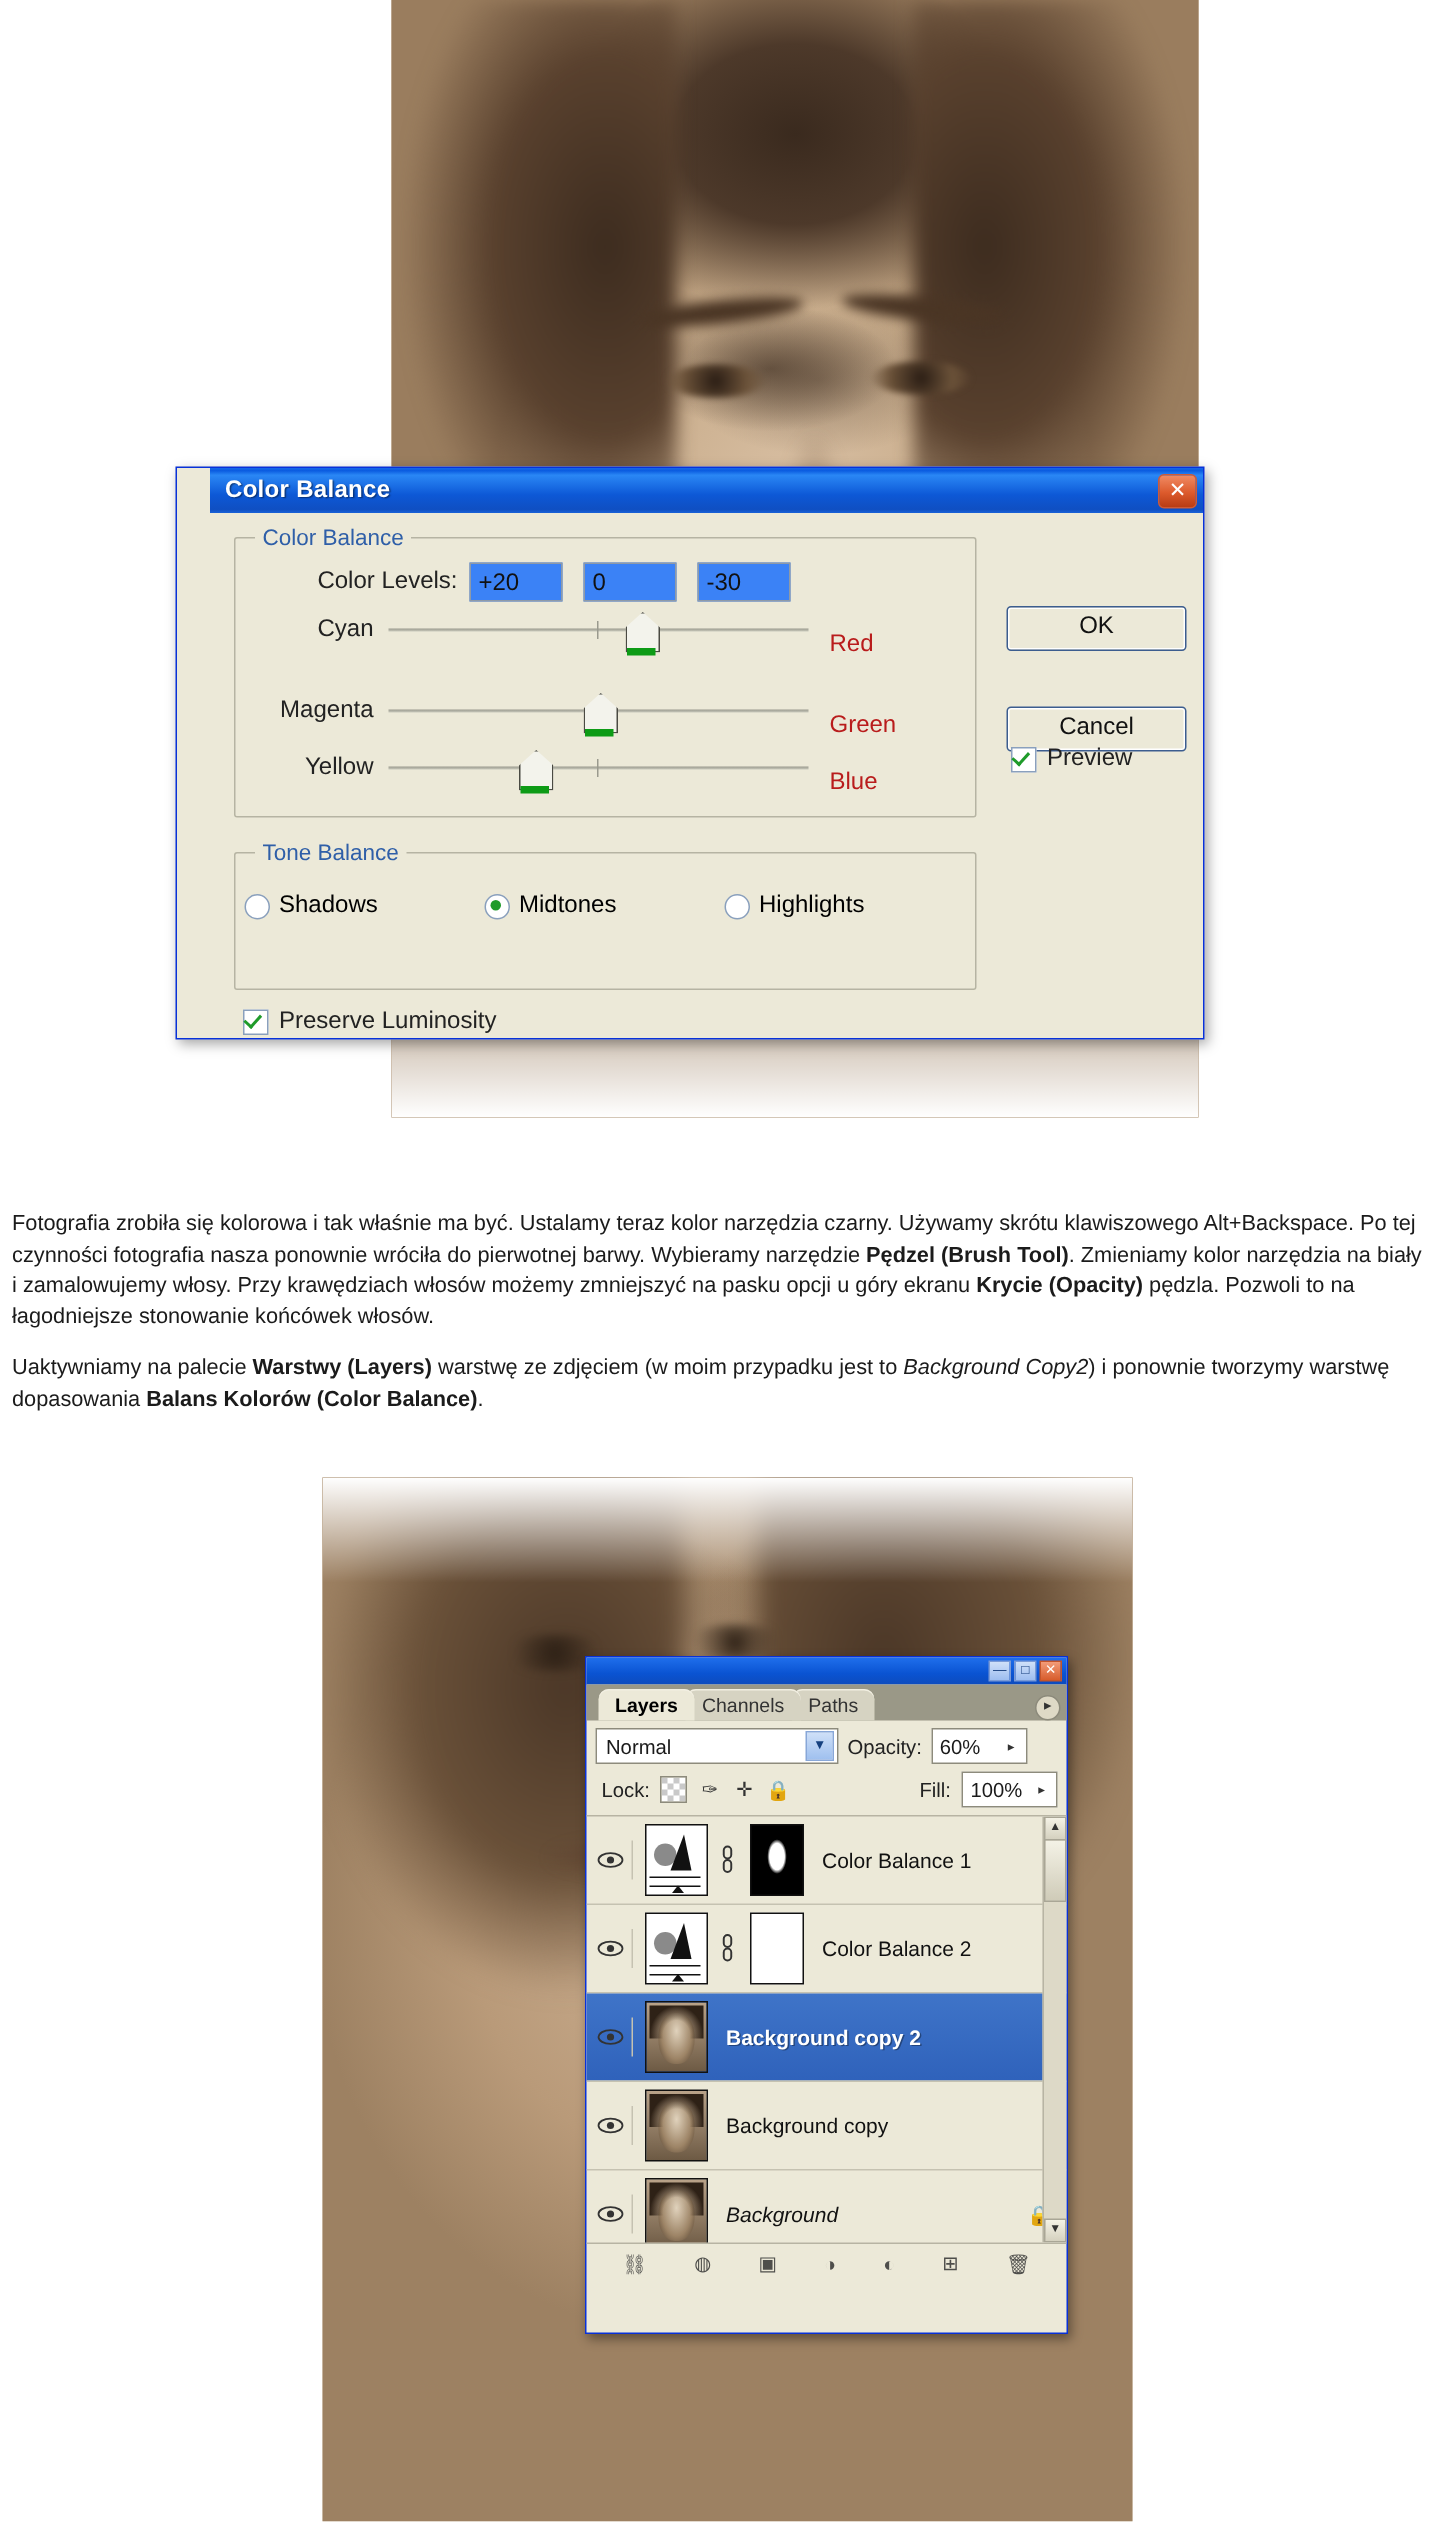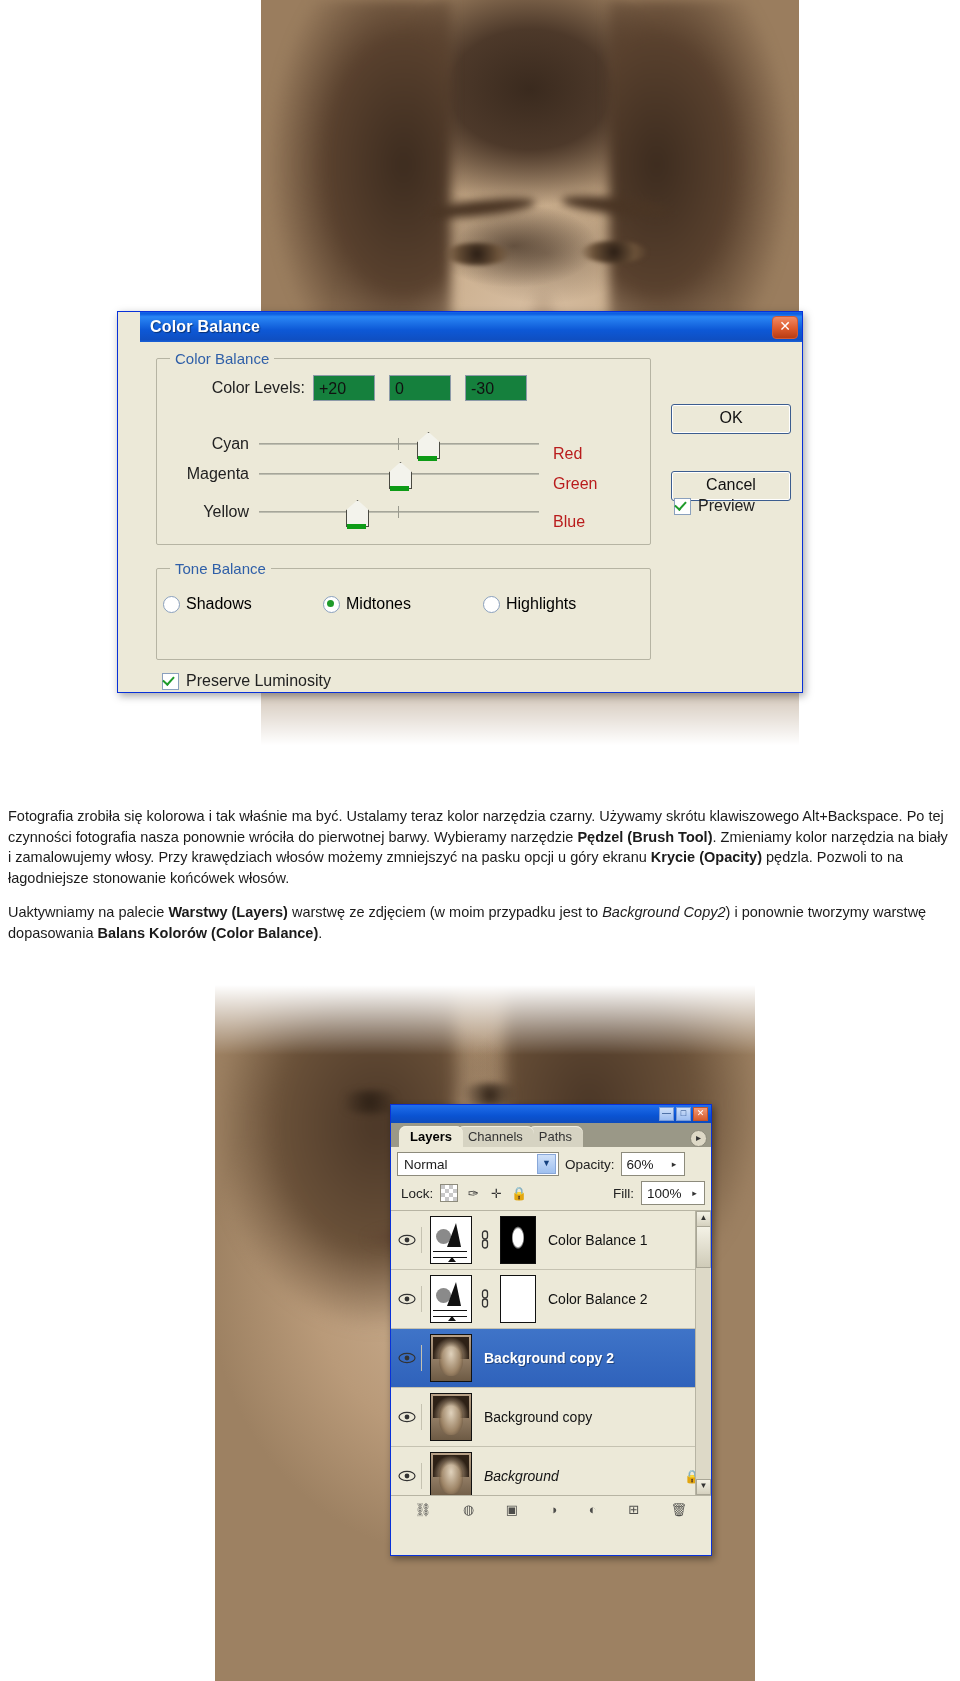--- a/index.html
+++ b/index.html
@@ -69,21 +69,21 @@
   #cbDialog{left:117px;top:311px;width:662px;height:380px;padding-left:22px;}
   .cb-body{position:relative;padding:14px 0 0 0;height:349px;}
   .group{position:absolute;border:1px solid #b6b4a3;border-radius:2px;}
   .group-legend{position:absolute;top:-9px;left:13px;background:#ece9d8;padding:0 5px;
      color:#2f5fa8;font-size:15px;}
   #gColor{left:16px;top:16px;width:493px;height:185px;}
   #gTone{left:16px;top:226px;width:493px;height:90px;}
 
   .levels-row{position:absolute;left:0;top:16px;width:100%;display:flex;align-items:center;}
   .levels-label{width:148px;text-align:right;font-size:16px;color:#222;padding-right:8px;}
-  .lv-input{width:62px;height:26px;border:1px solid #8e9aa8;background:#15803d;font-size:16px;
+  .lv-input{width:62px;height:26px;border:1px solid #8e9aa8;background:#3b82f6;font-size:16px;
      font-family:"Liberation Sans",sans-serif;padding:0 5px;margin-right:14px;color:#111;
      line-height:26px;box-sizing:border-box;}
 
   .slider-row{position:absolute;left:0;width:100%;height:34px;display:flex;align-items:center;}
   .sl-left{width:92px;text-align:right;font-size:16px;color:#222;padding-right:10px;}
   .sl-track{position:relative;width:280px;height:20px;}
   .sl-line{position:absolute;top:9px;left:0;width:100%;height:2px;
      background:linear-gradient(#9a9a8e,#c9c9bc);}
   .sl-tick{position:absolute;top:4px;width:1px;height:12px;background:#9a9a8e;}
   .sl-thumb{position:absolute;top:-2px;width:21px;height:25px;margin-left:-10px;}
@@ -219,21 +219,21 @@
     <div class="group" id="gColor">
       <div class="group-legend">Color Balance</div>
 
       <div class="levels-row">
         <div class="levels-label">Color Levels:</div>
         <div class="lv-input">+20</div>
         <div class="lv-input">0</div>
         <div class="lv-input">-30</div>
       </div>
 
-      <div class="slider-row" style="top:68px">
+      <div class="slider-row" style="top:44px">
         <div class="sl-left">Cyan</div>
         <div class="sl-track">
           <div class="sl-line"></div>
           <div class="sl-tick" style="left:139px"></div>
           <div class="sl-thumb" style="left:168px">
             <div class="cap"></div>
               <div class="bar"></div>
           </div>
         </div>
         <div class="sl-right">Red</div>

